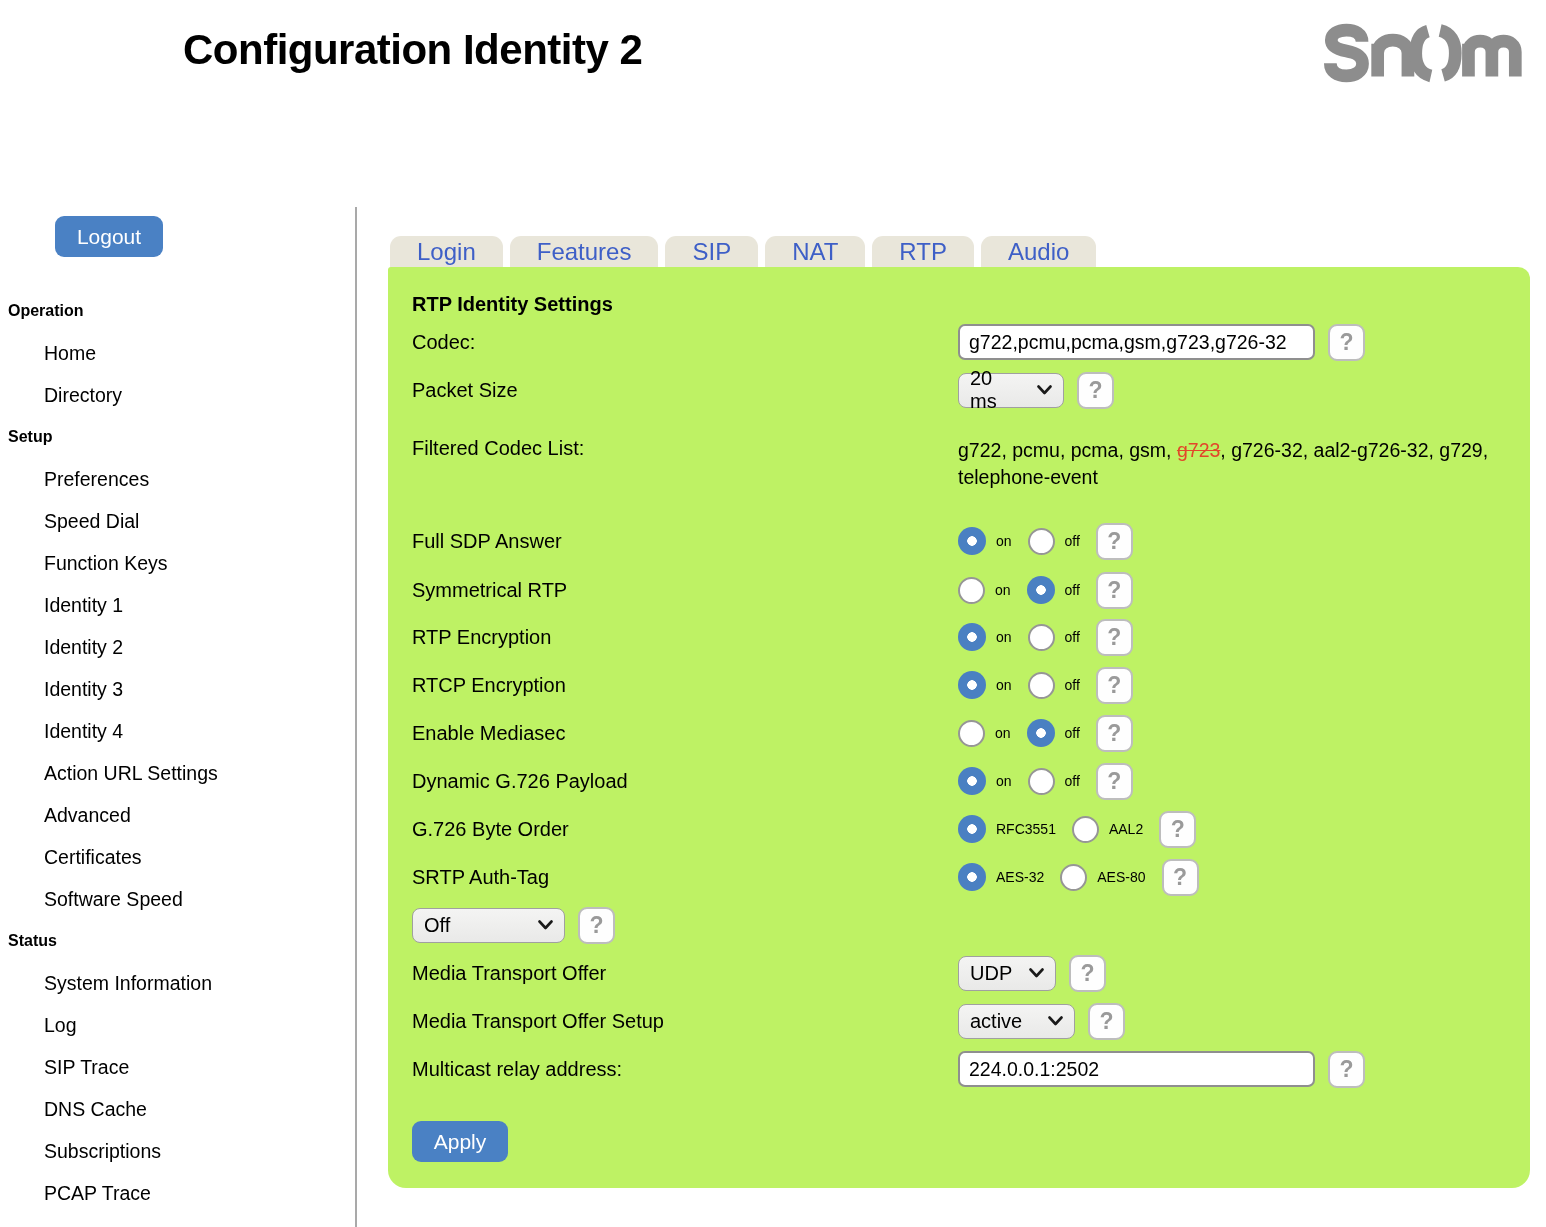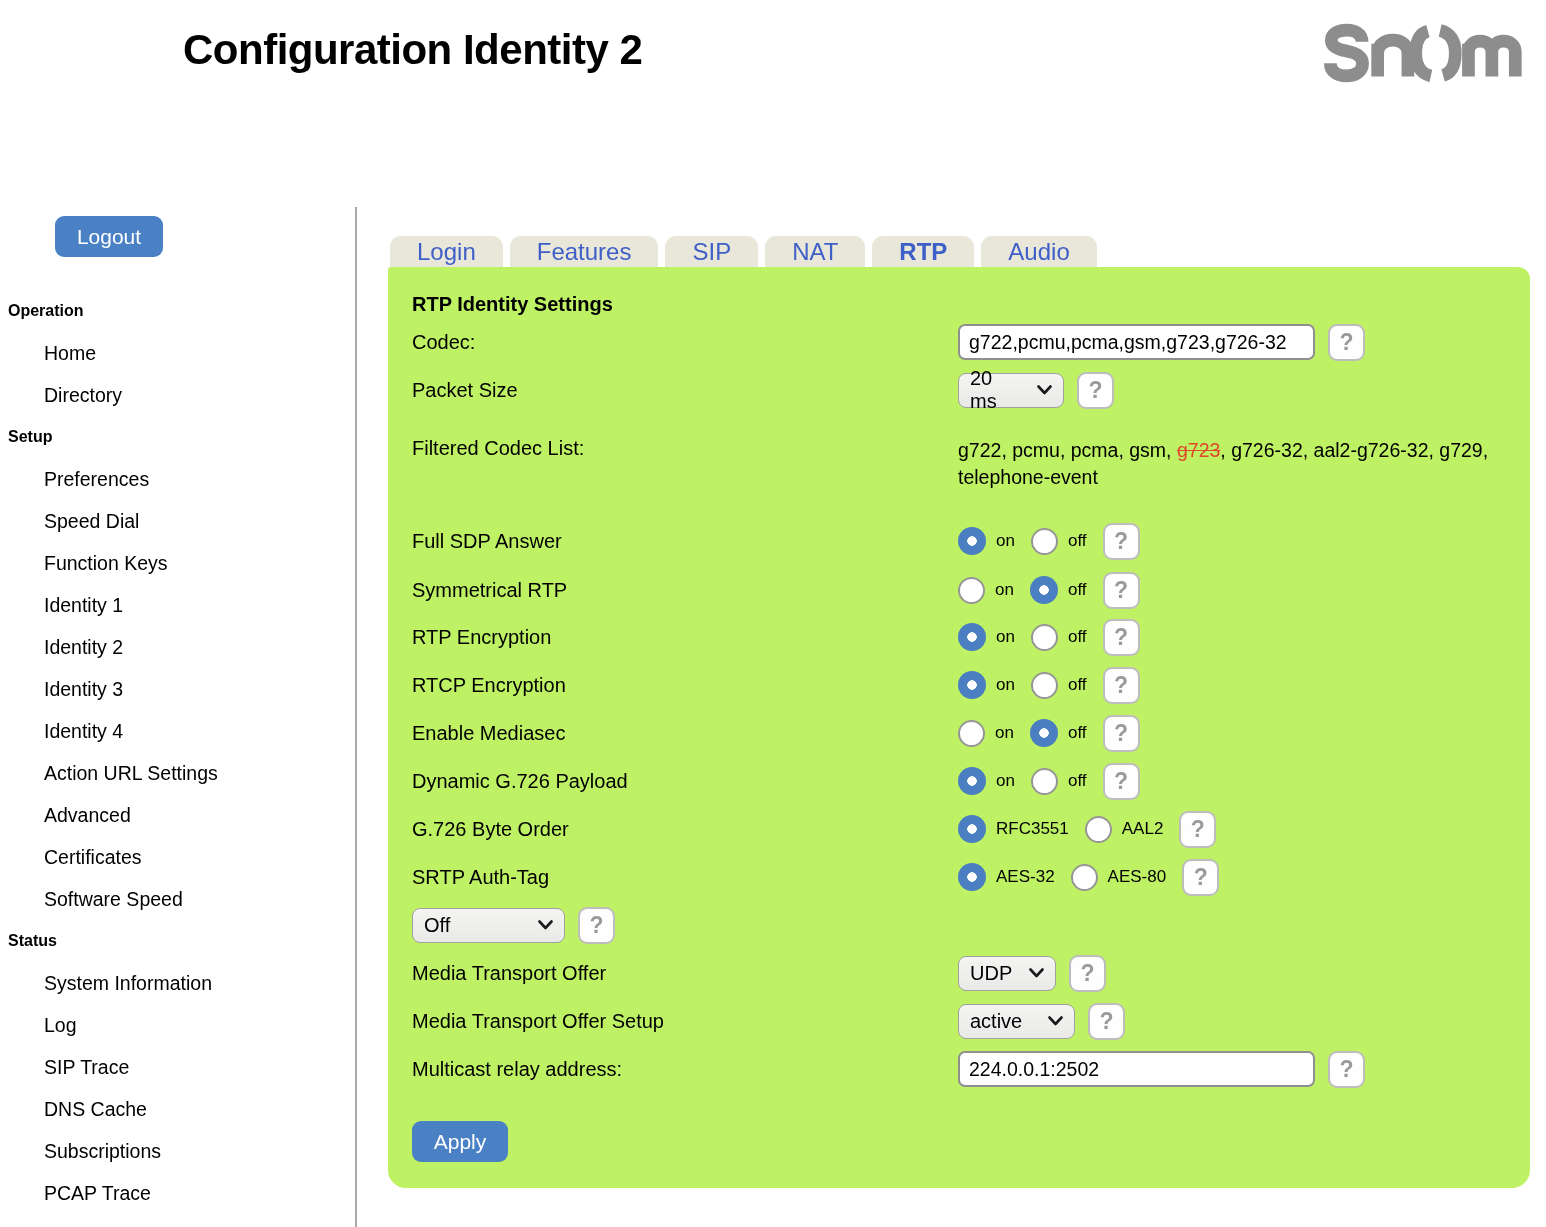--- a/index.html
+++ b/index.html
@@ -29,21 +29,21 @@
   .nav-heading { height:42px; display:flex; align-items:center;
                  font-size:16px; font-weight:bold; }
   .nav-item { height:42px; display:flex; align-items:center;
               font-size:19.5px; padding-left:36px; cursor:pointer; }
 
   
   .tabs { position:absolute; left:390px; top:236px; display:flex; gap:7px; }
   .tab { height:32px; display:flex; align-items:center; padding:0 27px;
          background:#e9e6da; border-radius:11px 11px 0 0;
          color:#3e5fc7; font-size:24px; text-decoration:none; cursor:pointer; }
-  .tab.active { font-weight:bold; }
+  .tab.active { font-weight:normal; }
 
   
   .panel { position:absolute; left:388px; top:267px; width:1142px; height:921px;
            background:#bef264; border-radius:3px 12px 18px 18px; }
   .section-title { position:absolute; left:24px; top:26px;
                    font-size:20px; font-weight:bold; }
 
   .row { position:absolute; left:24px; display:flex; align-items:center; height:40px; }
   .lbl { width:546px; flex:none; font-size:20px; }
   .ctl { display:flex; align-items:center; }
@@ -64,21 +64,21 @@
             background:linear-gradient(#f4f4f3,#e9e9e8);
             font-size:20px; cursor:pointer; }
   .select .chev { margin-left:14px; flex:none; }
 
   .radio { appearance:none; -webkit-appearance:none; width:27px; height:27px;
            border-radius:50%; border:2px solid #969696; background:#fff;
            margin:0 10px 0 0; flex:none; cursor:pointer; }
   .radio:checked { border:none; width:28px; height:28px;
            background-color:#4a80c2;
            background-image:radial-gradient(circle, #ffffff 0 4.5px, rgba(0,0,0,0) 5px); }
-  .optlbl { font-size:17px; margin-right:16px; }
+  .optlbl { font-size:14px; margin-right:16px; }
 
   .filtered-text { width:545px; font-size:19.5px; line-height:27px; }
   .struck { color:#e2472a; text-decoration:line-through; }
 
   .apply { position:absolute; left:24px; top:854px; width:96px; height:41px; }
 </style>
 </head>
 <body>
 
 <h1 class="title">Configuration Identity 2</h1>

